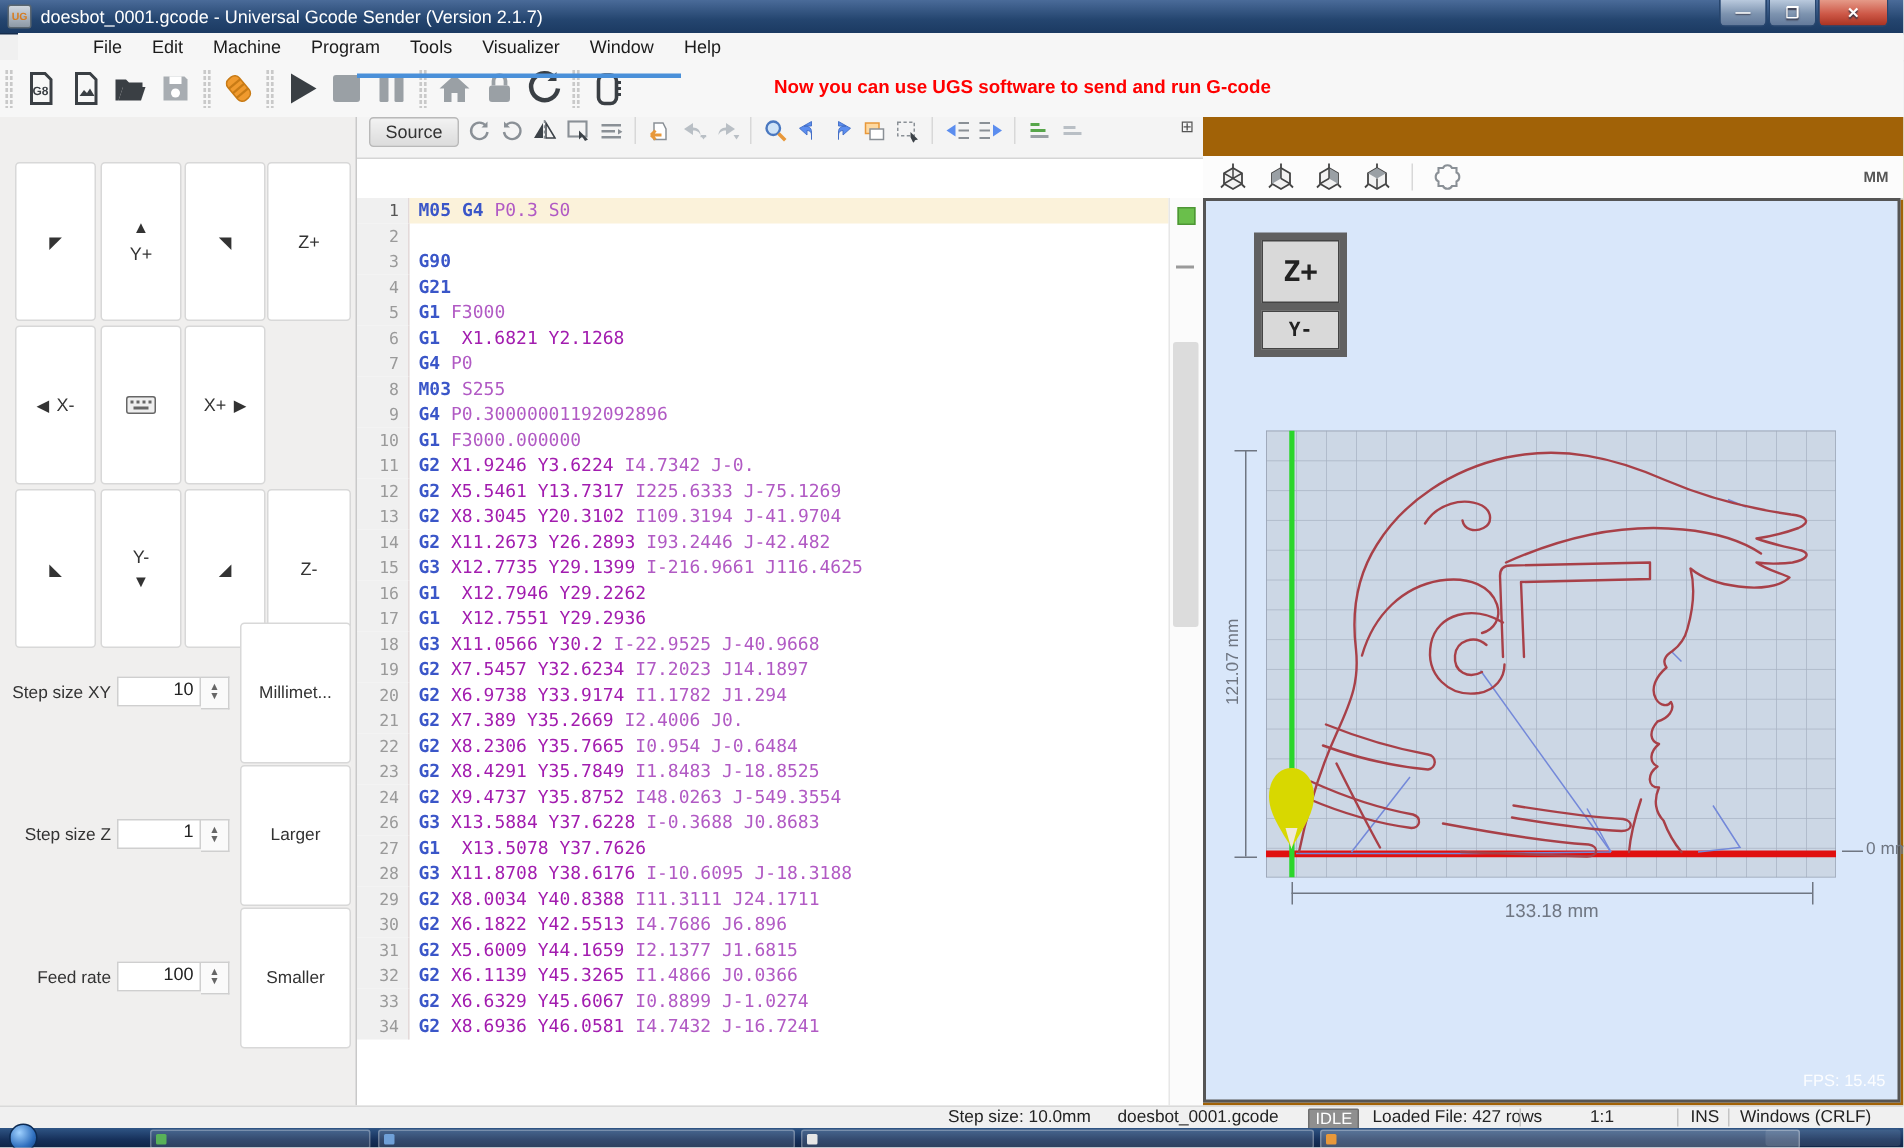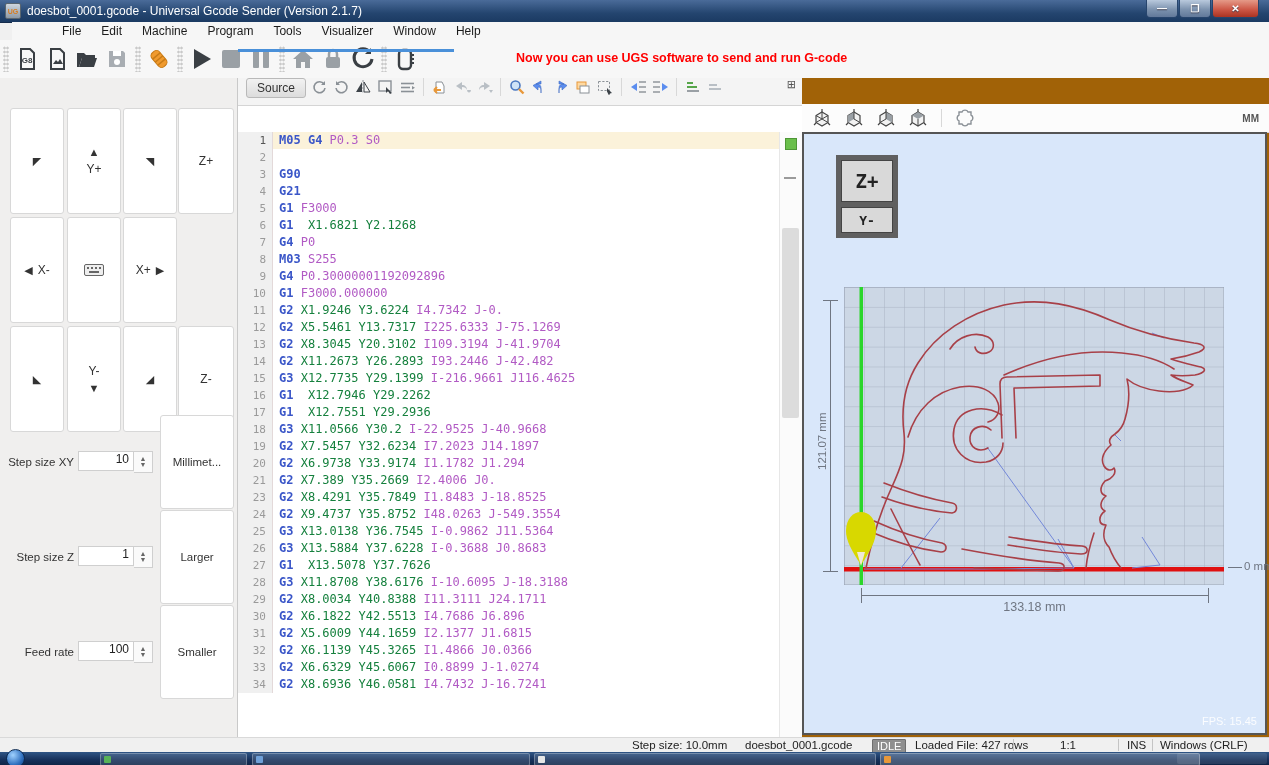--- a/index.html
+++ b/index.html
@@ -62,21 +62,21 @@
   .ed-right-ics{margin-left:auto;display:flex;gap:6px;padding-right:6px;color:#9a9a9a;font-size:11px;}
   .code-wrap{position:absolute;left:0;top:54px;right:22px;bottom:0;overflow:hidden;
     font-family:"DejaVu Sans Mono",monospace;font-size:12px;line-height:17px;}
   .code-line{display:flex;white-space:pre;height:17px;}
   .code-line .ln{width:28px;text-align:right;padding-right:6px;color:#9a9a9a;background:#f0f0f0;
     border-right:1px solid #e3d9d9;flex:none;font-size:11px;}
   .code-line .src{padding-left:6px;flex:1;}
   .code-line.current .src{background:#fbf2da;}
   .code-line.current .ln{color:#555;}
   .t-cmd{color:#3a56c8;font-weight:bold;}
-  .t-coord{color:#15803d;}
+  .t-coord{color:#a21caf;}
   .t-param{color:#b15ac4;}
   .err-stripe{position:absolute;right:0;top:54px;width:22px;bottom:0;background:#fbfbfb;border-left:1px solid #e7e7e7;}
   .err-ok{position:absolute;left:5px;top:6px;width:10px;height:10px;background:#6abf4b;border:1px solid #4e9636;}
   .err-cursor{position:absolute;left:4px;top:45px;width:12px;height:2px;background:#9a9a9a;}
   .scroll-thumb{position:absolute;left:2px;top:96px;width:17px;height:190px;background:#dcdcdc;border-radius:2px;}
   
   .viz-panel{position:absolute;left:802px;top:78px;right:0;bottom:28px;background:#a16207;}
   .viz-tabs{left:802px;top:78px;right:0;}
   .viz-toolbar{position:absolute;left:0;top:26px;right:0;height:28px;background:#fcfcfc;border-bottom:1px solid #d5d5d5;
     display:flex;align-items:center;gap:8px;padding-left:8px;}
@@ -460,23 +460,23 @@
       <div class="code-line"><span class="ln">12</span><span class="src"><span class="t-cmd">G2</span> <span class="t-coord">X5.5461</span> <span class="t-coord">Y13.7317</span> <span class="t-param">I225.6333</span> <span class="t-param">J-75.1269</span></span></div>
       <div class="code-line"><span class="ln">13</span><span class="src"><span class="t-cmd">G2</span> <span class="t-coord">X8.3045</span> <span class="t-coord">Y20.3102</span> <span class="t-param">I109.3194</span> <span class="t-param">J-41.9704</span></span></div>
       <div class="code-line"><span class="ln">14</span><span class="src"><span class="t-cmd">G2</span> <span class="t-coord">X11.2673</span> <span class="t-coord">Y26.2893</span> <span class="t-param">I93.2446</span> <span class="t-param">J-42.482</span></span></div>
       <div class="code-line"><span class="ln">15</span><span class="src"><span class="t-cmd">G3</span> <span class="t-coord">X12.7735</span> <span class="t-coord">Y29.1399</span> <span class="t-param">I-216.9661</span> <span class="t-param">J116.4625</span></span></div>
       <div class="code-line"><span class="ln">16</span><span class="src"><span class="t-cmd">G1</span>  <span class="t-coord">X12.7946</span> <span class="t-coord">Y29.2262</span></span></div>
       <div class="code-line"><span class="ln">17</span><span class="src"><span class="t-cmd">G1</span>  <span class="t-coord">X12.7551</span> <span class="t-coord">Y29.2936</span></span></div>
       <div class="code-line"><span class="ln">18</span><span class="src"><span class="t-cmd">G3</span> <span class="t-coord">X11.0566</span> <span class="t-coord">Y30.2</span> <span class="t-param">I-22.9525</span> <span class="t-param">J-40.9668</span></span></div>
       <div class="code-line"><span class="ln">19</span><span class="src"><span class="t-cmd">G2</span> <span class="t-coord">X7.5457</span> <span class="t-coord">Y32.6234</span> <span class="t-param">I7.2023</span> <span class="t-param">J14.1897</span></span></div>
       <div class="code-line"><span class="ln">20</span><span class="src"><span class="t-cmd">G2</span> <span class="t-coord">X6.9738</span> <span class="t-coord">Y33.9174</span> <span class="t-param">I1.1782</span> <span class="t-param">J1.294</span></span></div>
       <div class="code-line"><span class="ln">21</span><span class="src"><span class="t-cmd">G2</span> <span class="t-coord">X7.389</span> <span class="t-coord">Y35.2669</span> <span class="t-param">I2.4006</span> <span class="t-param">J0.</span></span></div>
+      <div class="code-line"><span class="ln">22</span><span class="src"><span class="t-cmd">G2</span> <span class="t-coord">X8.2306</span> <span class="t-coord">Y35.7665</span> <span class="t-param">I0.954</span> <span class="t-param">J-0.6484</span></span></div>
       <div class="code-line"><span class="ln">23</span><span class="src"><span class="t-cmd">G2</span> <span class="t-coord">X8.4291</span> <span class="t-coord">Y35.7849</span> <span class="t-param">I1.8483</span> <span class="t-param">J-18.8525</span></span></div>
       <div class="code-line"><span class="ln">24</span><span class="src"><span class="t-cmd">G2</span> <span class="t-coord">X9.4737</span> <span class="t-coord">Y35.8752</span> <span class="t-param">I48.0263</span> <span class="t-param">J-549.3554</span></span></div>
-      <div class="code-line"><span class="ln">25</span><span class="src"><span class="t-cmd">G3</span> <span class="t-coord">X13.0138</span> <span class="t-coord">Y36.7545</span> <span class="t-param">I-0.9862</span> <span class="t-param">J11.5364</span></span></div>
       <div class="code-line"><span class="ln">26</span><span class="src"><span class="t-cmd">G3</span> <span class="t-coord">X13.5884</span> <span class="t-coord">Y37.6228</span> <span class="t-param">I-0.3688</span> <span class="t-param">J0.8683</span></span></div>
       <div class="code-line"><span class="ln">27</span><span class="src"><span class="t-cmd">G1</span>  <span class="t-coord">X13.5078</span> <span class="t-coord">Y37.7626</span></span></div>
       <div class="code-line"><span class="ln">28</span><span class="src"><span class="t-cmd">G3</span> <span class="t-coord">X11.8708</span> <span class="t-coord">Y38.6176</span> <span class="t-param">I-10.6095</span> <span class="t-param">J-18.3188</span></span></div>
       <div class="code-line"><span class="ln">29</span><span class="src"><span class="t-cmd">G2</span> <span class="t-coord">X8.0034</span> <span class="t-coord">Y40.8388</span> <span class="t-param">I11.3111</span> <span class="t-param">J24.1711</span></span></div>
       <div class="code-line"><span class="ln">30</span><span class="src"><span class="t-cmd">G2</span> <span class="t-coord">X6.1822</span> <span class="t-coord">Y42.5513</span> <span class="t-param">I4.7686</span> <span class="t-param">J6.896</span></span></div>
       <div class="code-line"><span class="ln">31</span><span class="src"><span class="t-cmd">G2</span> <span class="t-coord">X5.6009</span> <span class="t-coord">Y44.1659</span> <span class="t-param">I2.1377</span> <span class="t-param">J1.6815</span></span></div>
       <div class="code-line"><span class="ln">32</span><span class="src"><span class="t-cmd">G2</span> <span class="t-coord">X6.1139</span> <span class="t-coord">Y45.3265</span> <span class="t-param">I1.4866</span> <span class="t-param">J0.0366</span></span></div>
       <div class="code-line"><span class="ln">33</span><span class="src"><span class="t-cmd">G2</span> <span class="t-coord">X6.6329</span> <span class="t-coord">Y45.6067</span> <span class="t-param">I0.8899</span> <span class="t-param">J-1.0274</span></span></div>
       <div class="code-line"><span class="ln">34</span><span class="src"><span class="t-cmd">G2</span> <span class="t-coord">X8.6936</span> <span class="t-coord">Y46.0581</span> <span class="t-param">I4.7432</span> <span class="t-param">J-16.7241</span></span></div>
     </div>

